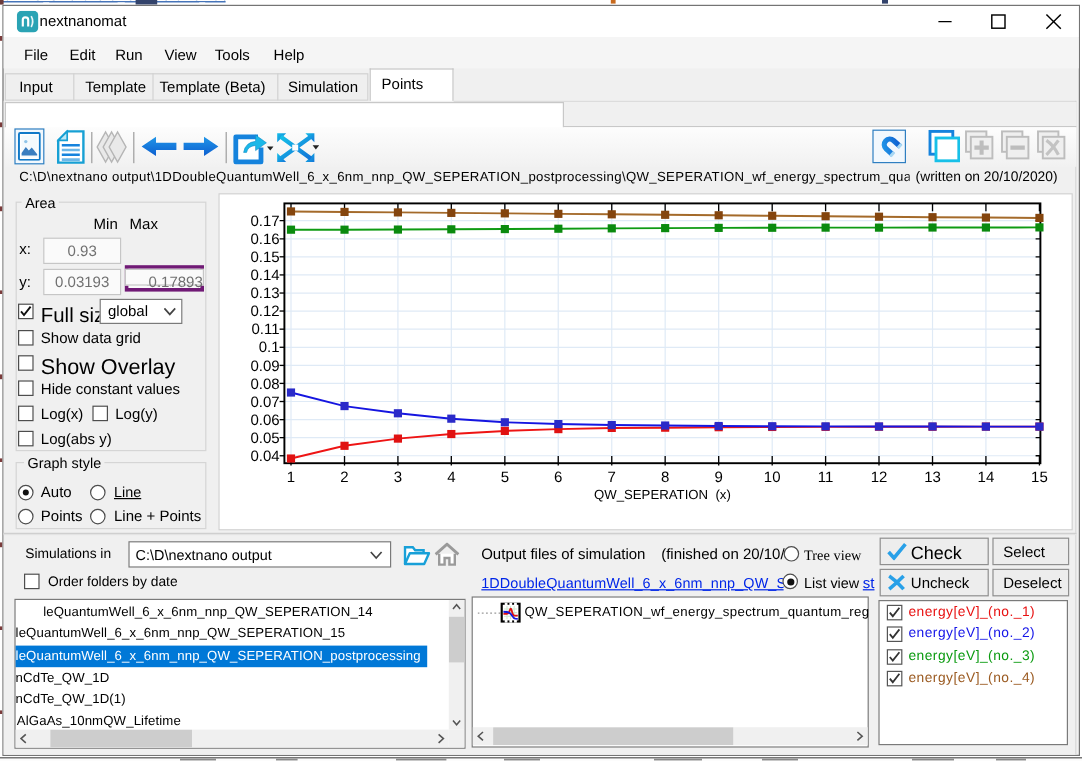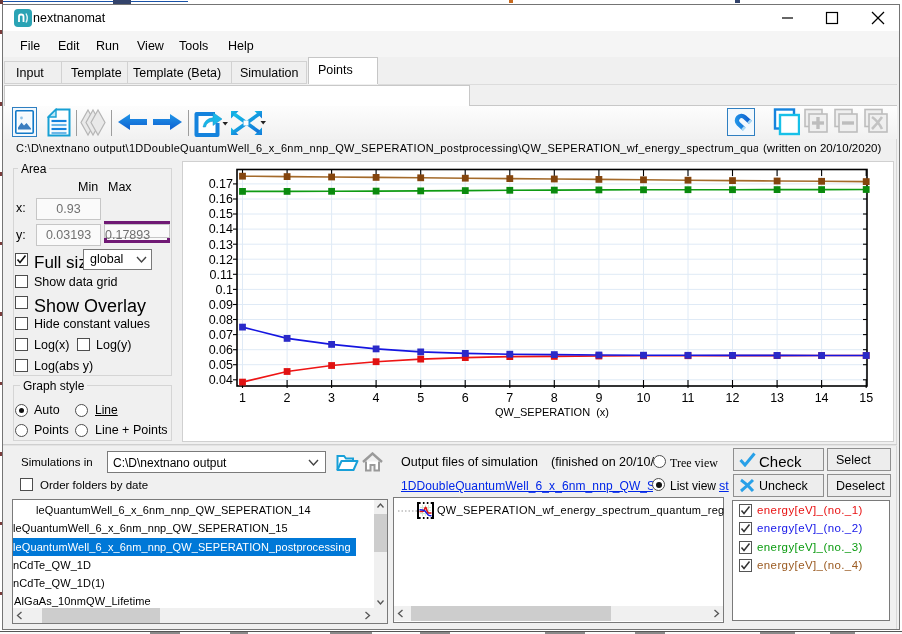--- a/index.html
+++ b/index.html
@@ -213,21 +213,21 @@
 
     <div class="grp" style="left:13px;top:168px;width:159px;height:208px;"></div>
     <div class="grplabel" style="left:18px;top:162px;">Area</div>
     <div class="txt" style="left:39px;top:180px;font-size:12.5px;margin-left:39px;">Min</div>
     <div class="txt" style="left:108px;top:180px;font-size:12.5px;">Max</div>
     <div class="txt" style="left:16px;top:201px;font-size:12.5px;">x:</div>
     <div class="abs" style="left:36px;top:198px;width:65px;height:22px;background:#fafafa;border:1px solid #c6c6c6;color:#707070;font-size:12.5px;text-align:center;line-height:20px;">0.93</div>
     <div class="abs" style="left:104px;top:198px;width:66px;height:22px;background:#fafafa;border:3px solid #701a75;color:#707070;font-size:12.5px;text-align:center;line-height:20px;margin-top:23px;">15.07</div>
     <div class="txt" style="left:16px;top:228px;font-size:12.5px;">y:</div>
     <div class="abs" style="left:36px;top:224px;width:65px;height:22px;background:#fafafa;border:1px solid #c6c6c6;color:#707070;font-size:12.5px;text-align:center;line-height:20px;">0.03193</div>
-    <div class="abs" style="left:104px;top:224px;width:66px;height:14px;background:#fafafa;border:1px solid #c6c6c6;color:#707070;font-size:12.5px;text-align:left;line-height:20px;">0.17893</div>
+    <div class="abs" style="left:104px;top:224px;width:66px;height:14px;background:#fafafa;border:1px solid #c6c6c6;color:#707070;font-size:12.5px;text-align:right;line-height:20px;">0.17893</div>
 
     <div class="cb" style="left:15px;top:253px;"></div>
     <svg class="abs" style="left:15px;top:253px;" width="13" height="13">
         <path d="M2.5 6.5 L5 9.5 L10.5 2.5" fill="none" stroke="#111" stroke-width="1.6"></path>
       </svg>
     <div class="txt" style="left:34px;top:253px;font-size:17px;">Full size</div>
     <div class="box" style="left:83px;top:249px;width:69px;height:21px;"></div>
     <div class="txt" style="left:90px;top:252px;font-size:12.5px;">global</div>
     <svg class="abs" style="left:136px;top:256px;" width="12" height="8">
         <path d="M1 1 L5.5 6 L10 1" fill="none" stroke="#444" stroke-width="1.4"></path>

